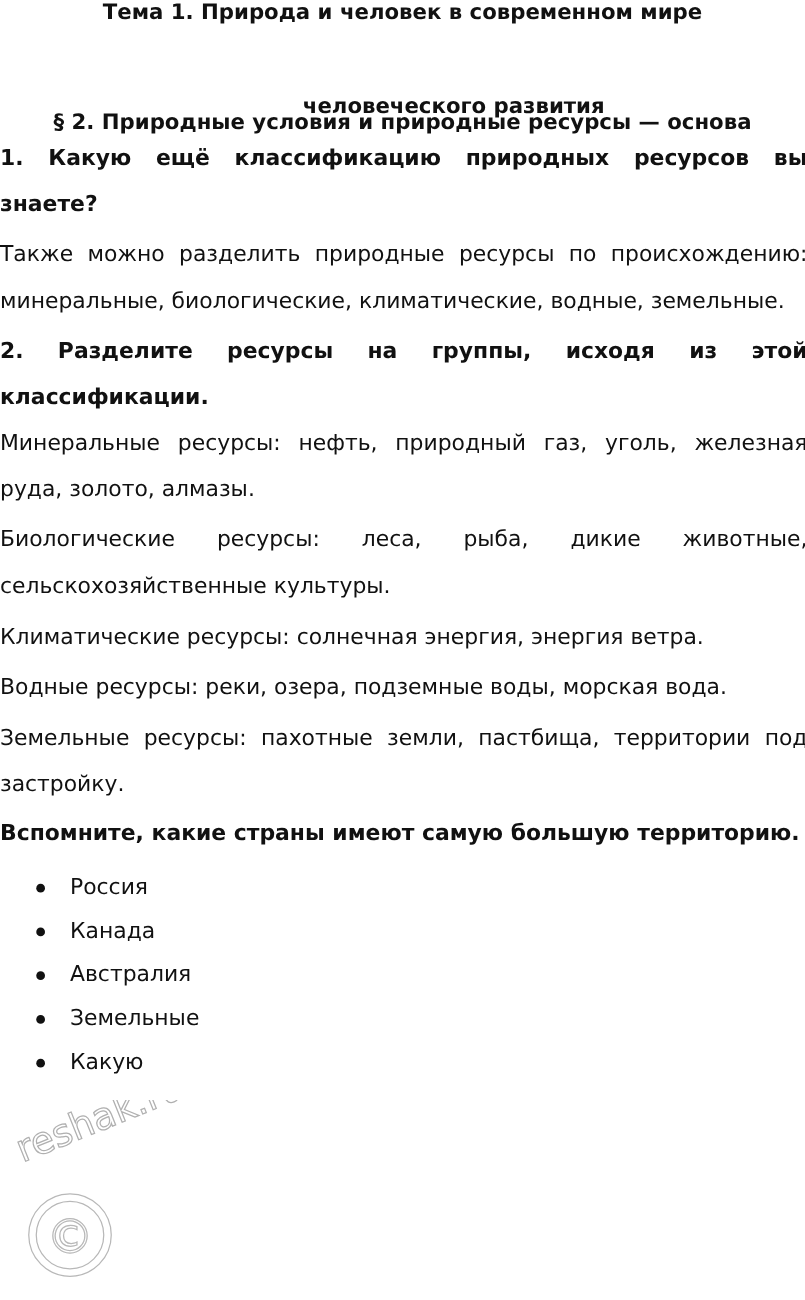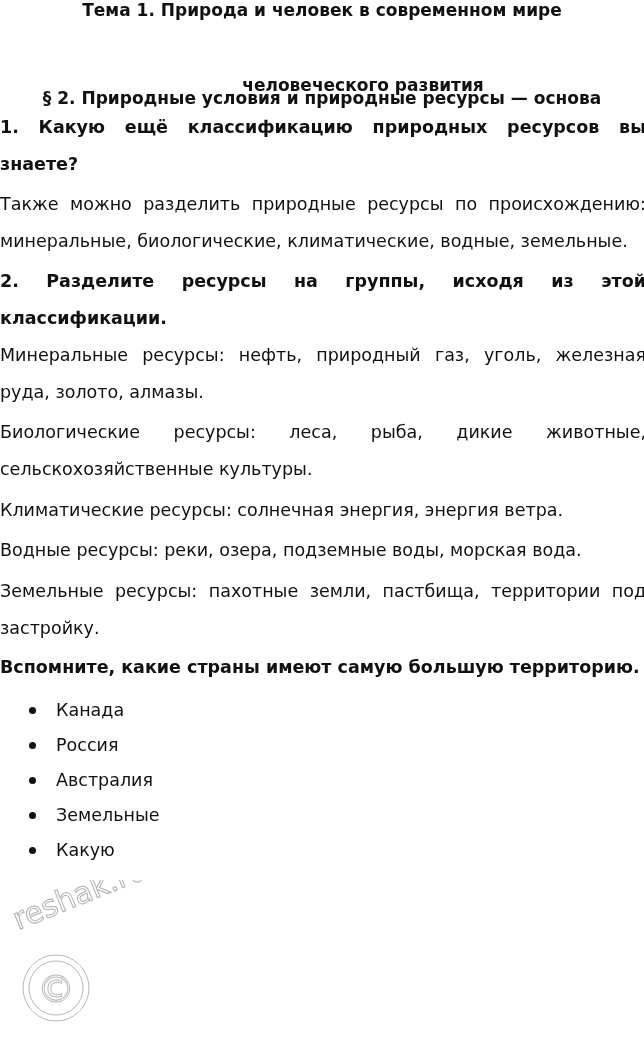--- a/index.html
+++ b/index.html
@@ -95,22 +95,22 @@
   <p class="block bold" style="top:263px;">2. Разделите ресурсы на группы, исходя из этой классификации.</p>
   <p class="block" style="top:337px;">Минеральные ресурсы: нефть, природный газ, уголь, железная руда, золото, алмазы.</p>
   <p class="block" style="top:414px;">Биологические ресурсы: леса, рыба, дикие животные, сельскохозяйственные культуры.</p>
   <p class="block" style="top:492px;">Климатические ресурсы: солнечная энергия, энергия ветра.</p>
   <p class="block" style="top:532px;">Водные ресурсы: реки, озера, подземные воды, морская вода.</p>
   <p class="block" style="top:573px;">Земельные ресурсы: пахотные земли, пастбища, территории под застройку.</p>
 
   <p class="block bold" style="top:649px; white-space:nowrap; text-align:left;">Вспомните, какие страны имеют самую большую территорию.</p>
 
   <ul class="list">
+    <li><span class="bullet"></span><span>Россия</span></li>
     <li><span class="bullet"></span><span>Канада</span></li>
-    <li><span class="bullet"></span><span>Россия</span></li>
     <li><span class="bullet"></span><span>Австралия</span></li>
     <li><span class="bullet"></span><span>Земельные</span></li>
     <li><span class="bullet"></span><span>Какую</span></li>
   </ul>
 
   <svg class="watermark" viewBox="0 0 140 150" xmlns="http://www.w3.org/2000/svg">
     <g fill="none" stroke="#b8b8b8" stroke-width="1">
       <circle cx="44" cy="108" r="33"></circle>
       <circle cx="44" cy="108" r="27"></circle>
     </g>

